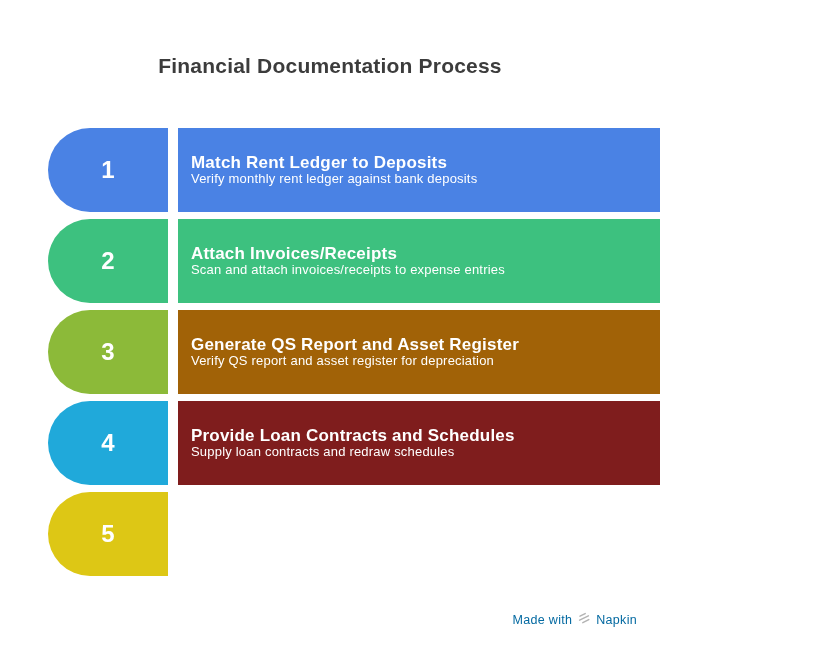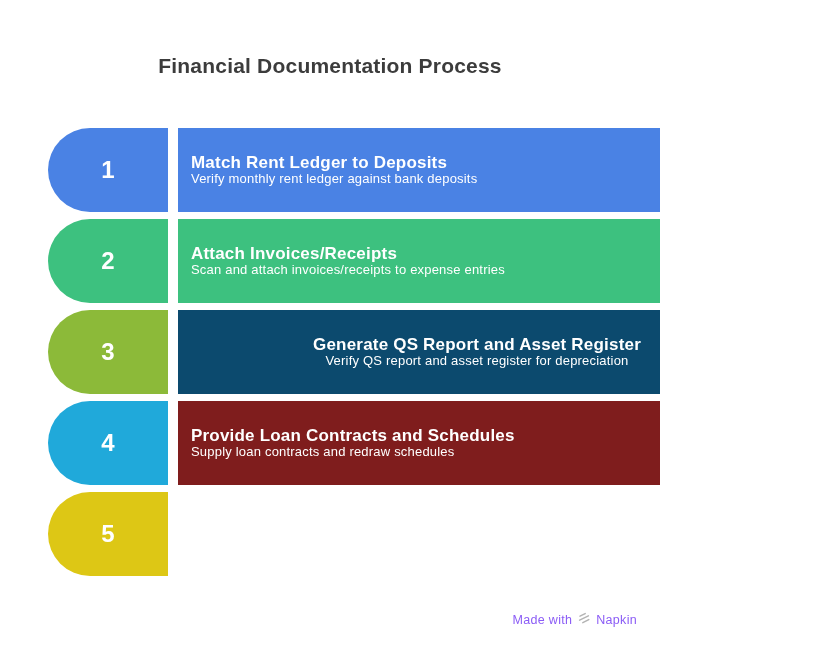--- a/index.html
+++ b/index.html
@@ -70,21 +70,21 @@
     line-height: 1.1;
   }
   .watermark {
     position: absolute;
     top: 611px;
     right: 23px;
     display: flex;
     align-items: center;
     gap: 5px;
     font-size: 12.5px;
-    color: #8b5cf6;
+    color: #0369a1;
     letter-spacing: 0.3px;
   }
   .napkin-logo { display: inline-block; }
 </style>
 </head>
 <body>
 
 <div class="canvas">
 
   <div class="page-title">Financial Documentation Process</div>
@@ -108,21 +108,21 @@
       <div class="bar" style="background-color: rgb(61, 193, 127);">
         <div class="bar-title">Attach Invoices/Receipts</div>
         <div class="bar-desc">Scan and attach invoices/receipts to expense entries</div>
       </div>
     </div>
 
     <div class="step-row">
       <div class="pill" style="background-color: rgb(140, 186, 57);">
         <span>3</span>
       </div>
-      <div class="bar" style="background-color: #0c4a6e; text-align: center;">
+      <div class="bar" style="background-color: #a16207;">
         <div class="bar-title">Generate QS Report and Asset Register</div>
         <div class="bar-desc">Verify QS report and asset register for depreciation</div>
       </div>
     </div>
 
     <div class="step-row">
       <div class="pill" style="background-color: rgb(32, 169, 218);">
         <span>4</span>
       </div>
       <div class="bar" style="background-color: #7f1d1d;">

